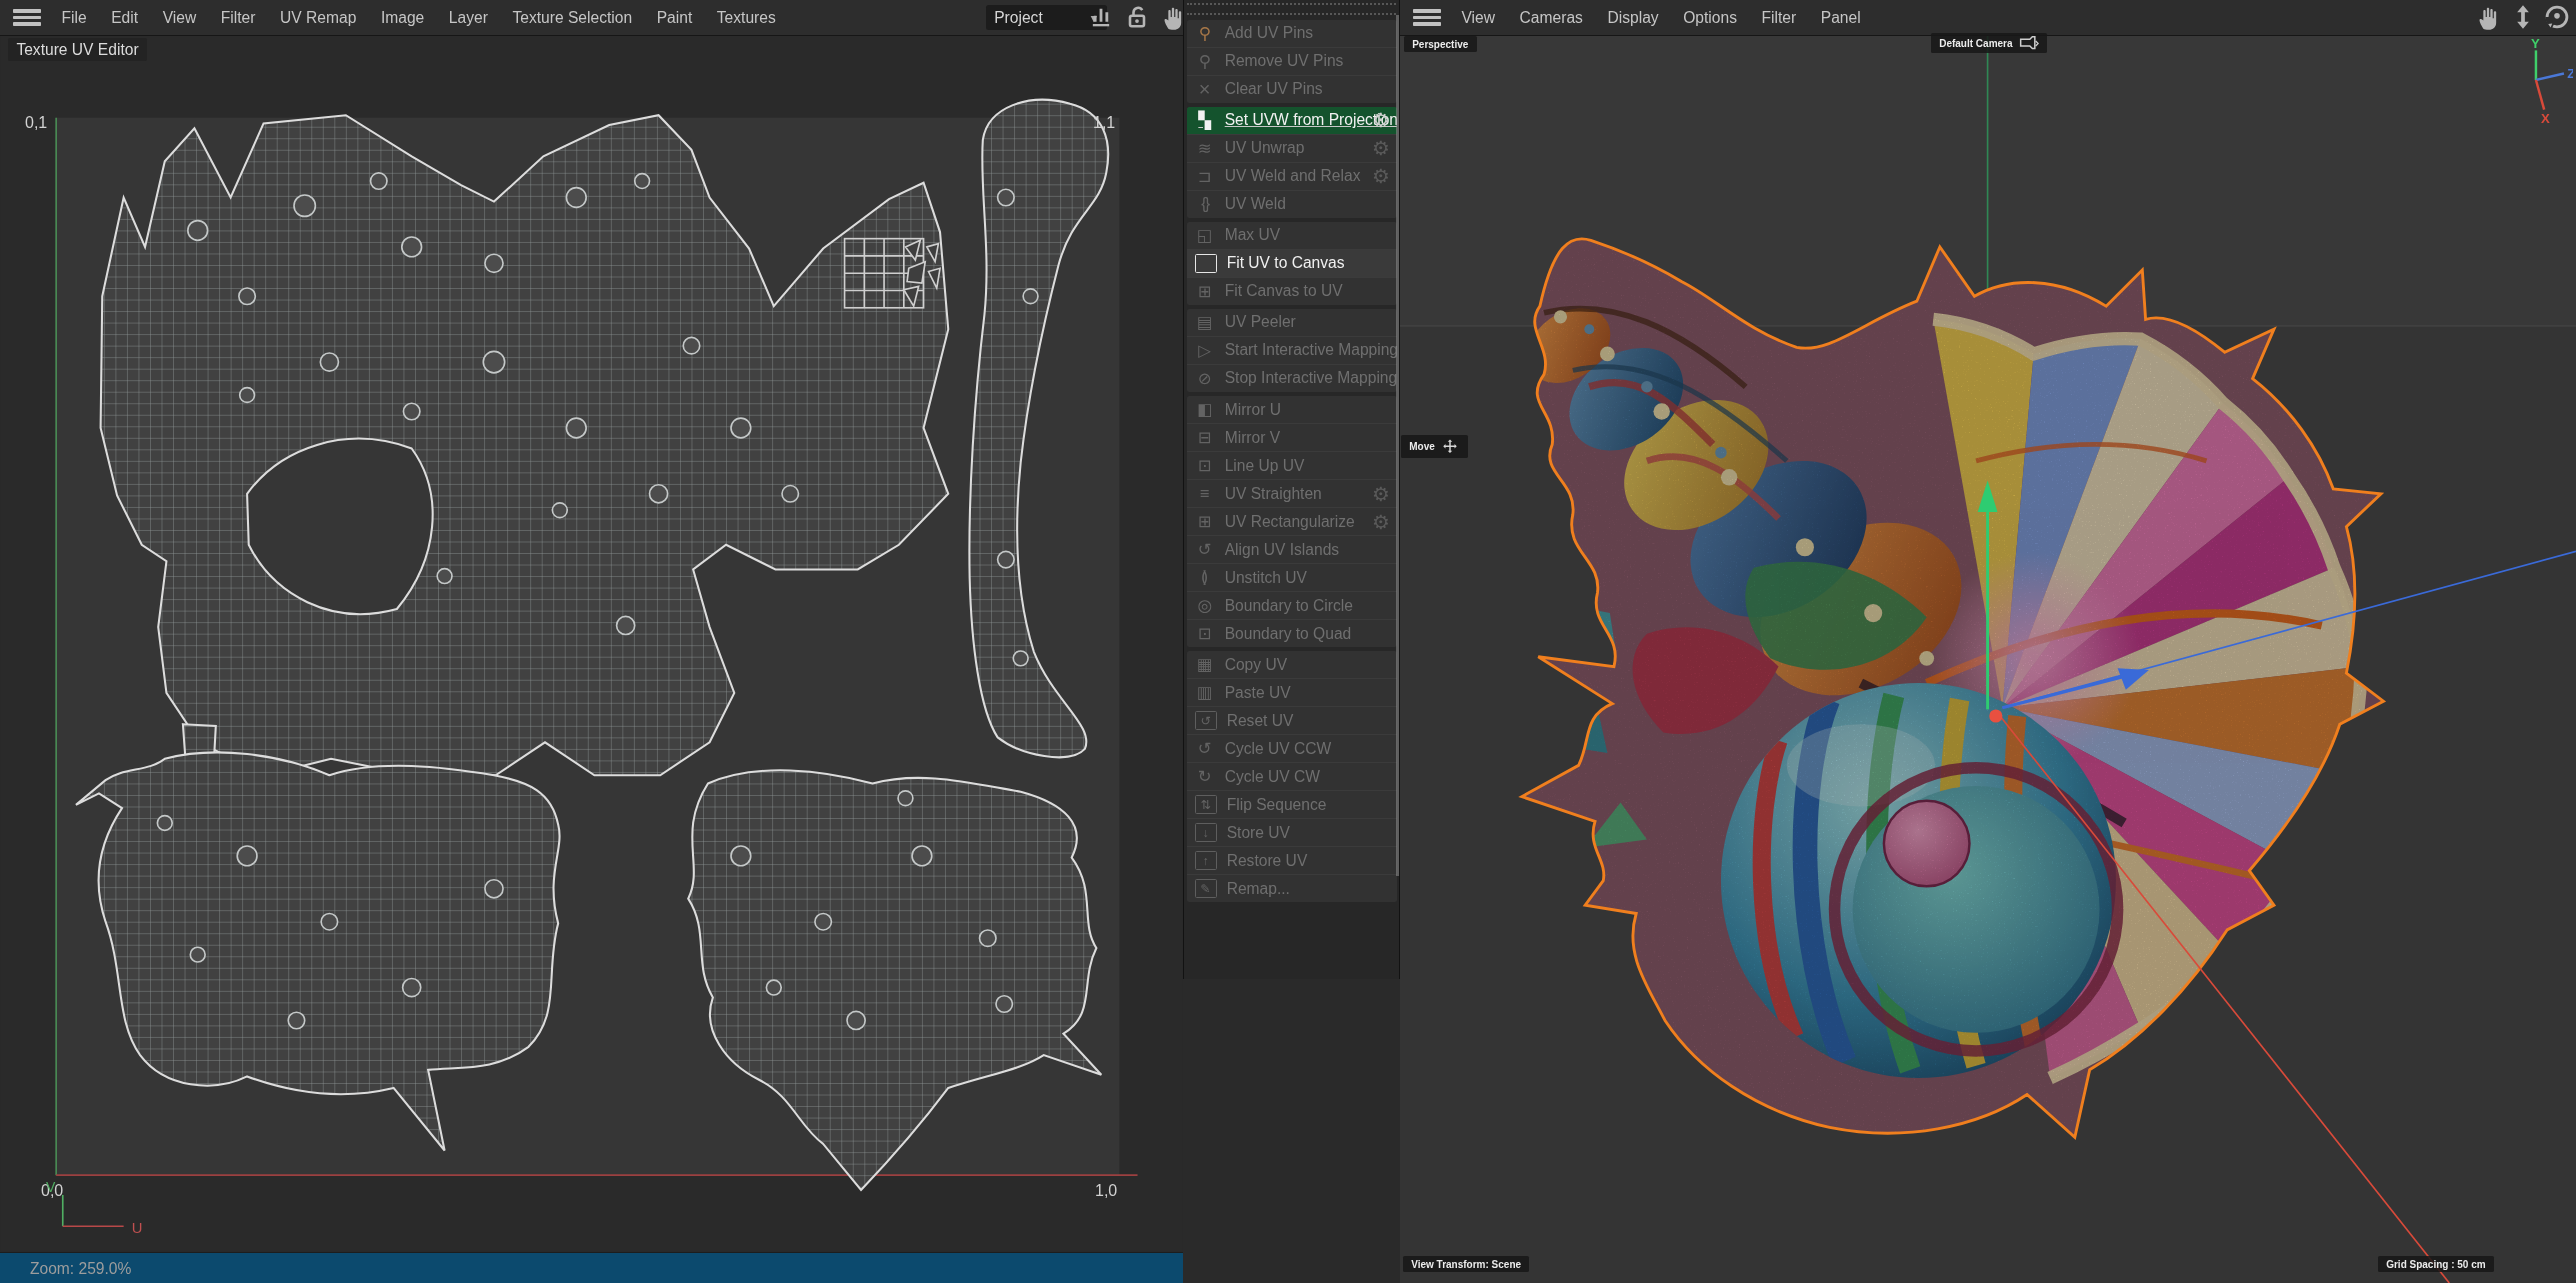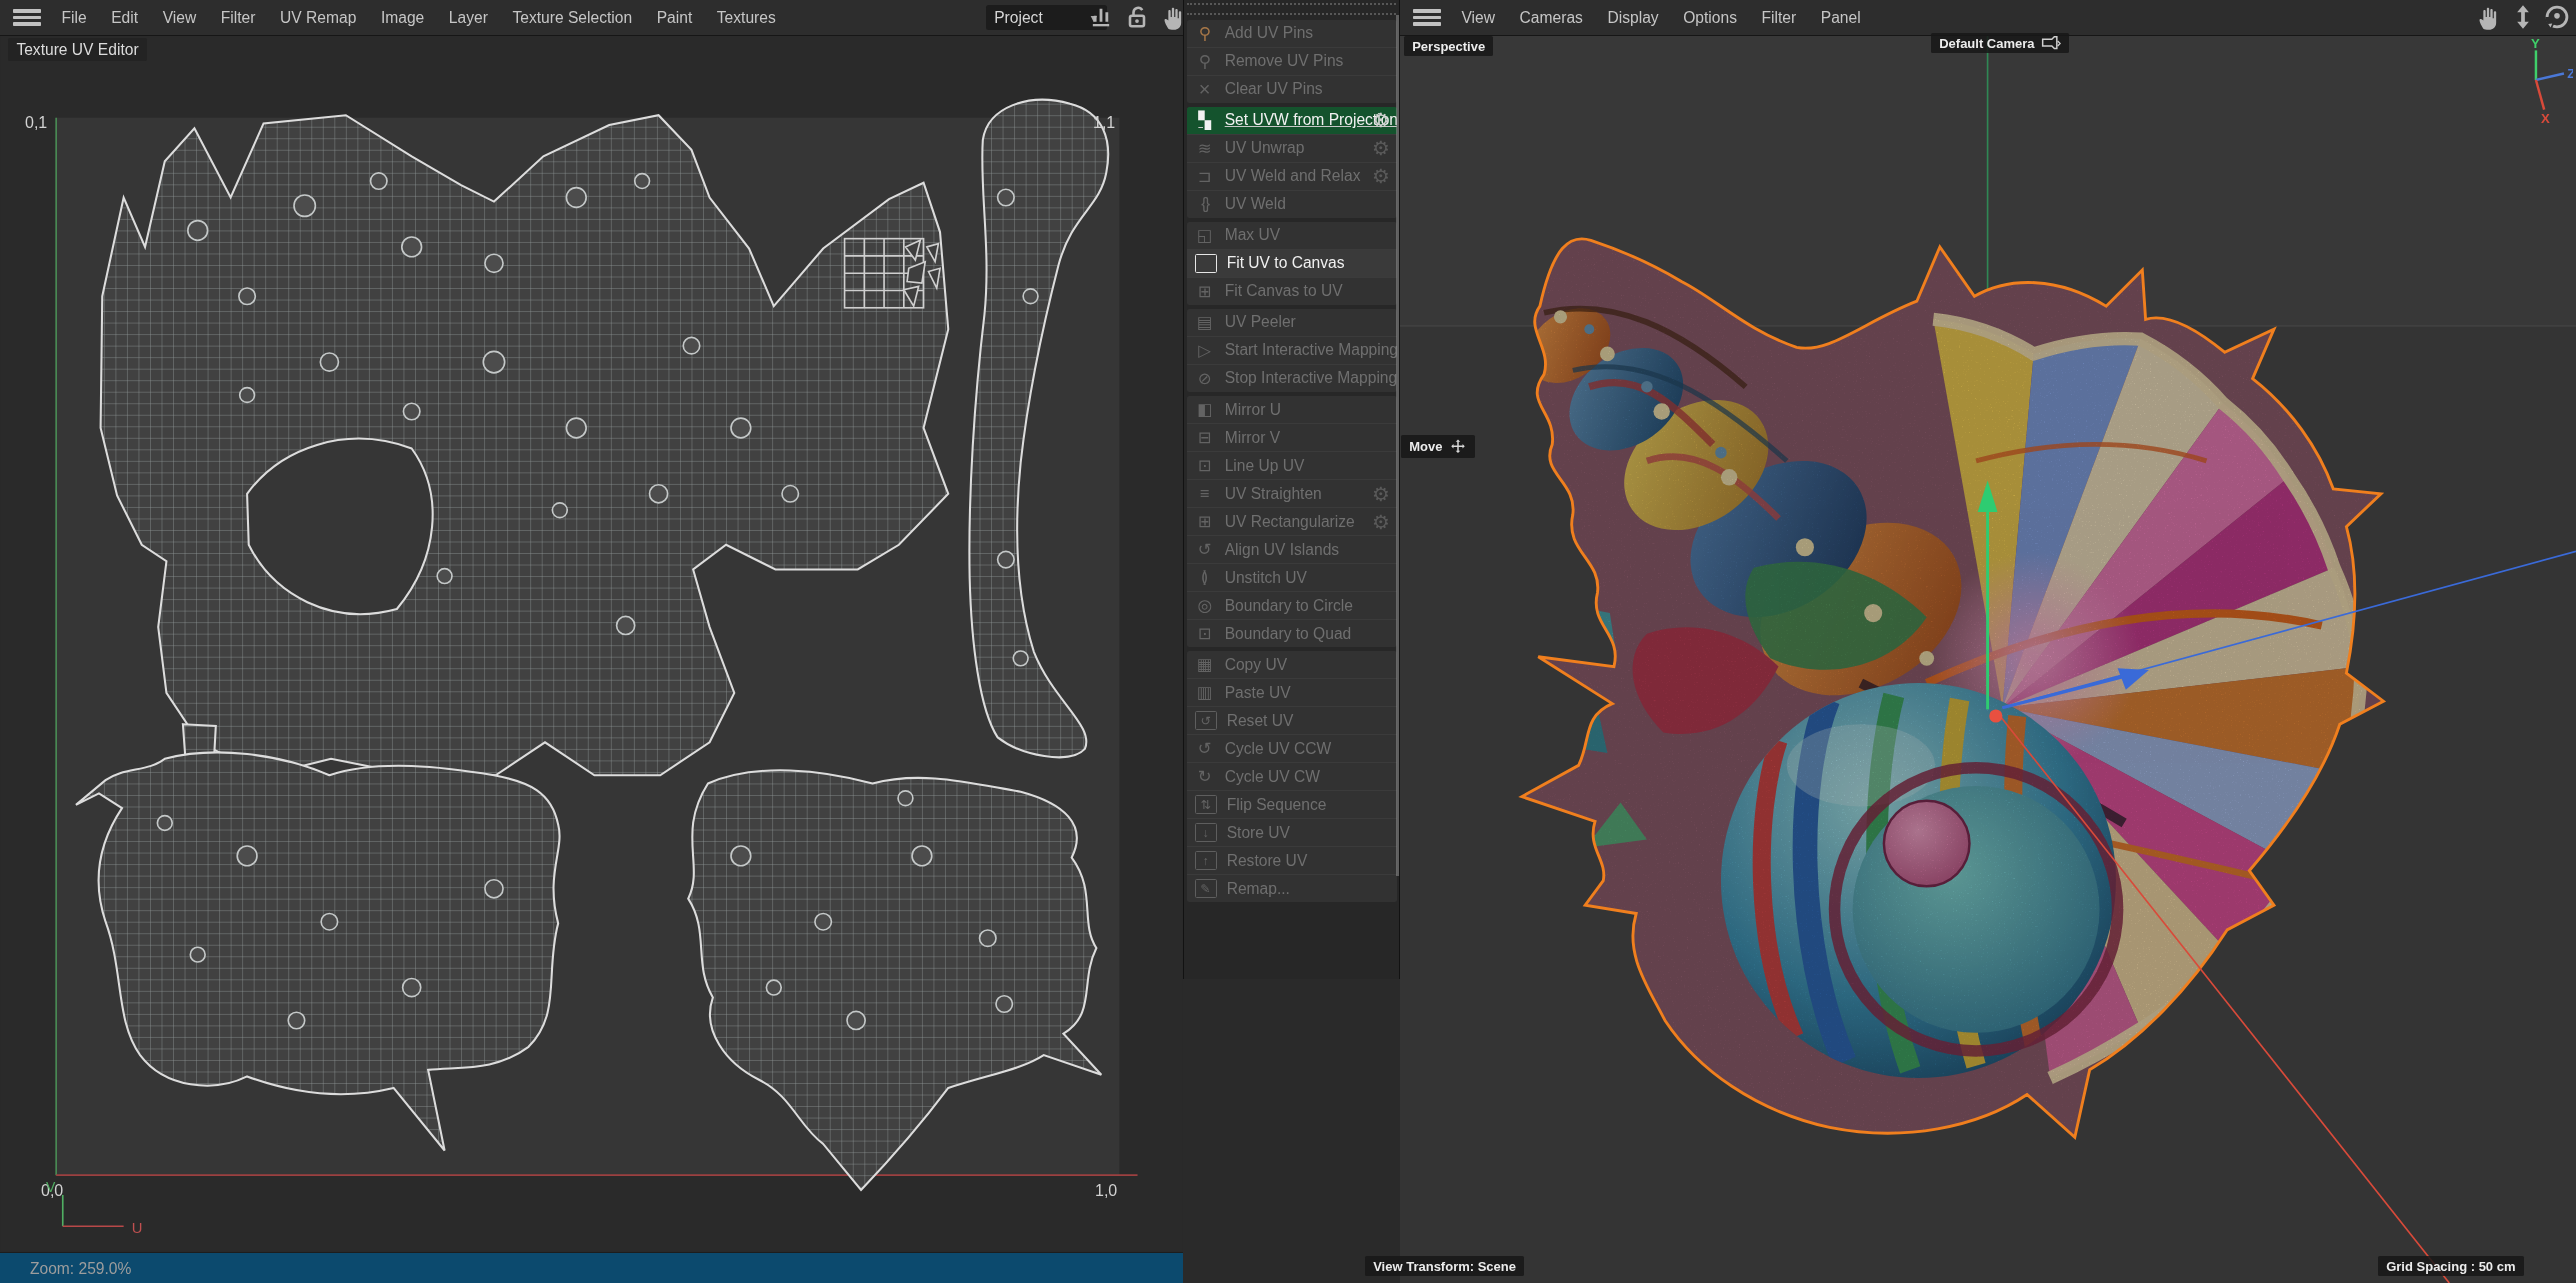--- a/index.html
+++ b/index.html
@@ -58,21 +58,21 @@
   .ic-max::before{content:"◱";} .ic-fit-canvas::before{content:"";} .ic-fit-uv::before{content:"⊞";}
   .ic-mirror-u::before{content:"◧";} .ic-mirror-v::before{content:"⊟";} .ic-line-up::before{content:"⊡";}
   .ic-straighten::before{content:"≡";} .ic-rect::before{content:"⊞";} .ic-align::before{content:"↺";}
   .ic-unstitch::before{content:"≬";} .ic-circle::before{content:"◎";} .ic-quad::before{content:"⊡";}
   .ic-copy::before{content:"▦";} .ic-paste::before{content:"▥";} .ic-reset::before{content:"↺";}
   .ic-ccw::before{content:"↺";} .ic-cw::before{content:"↻";} .ic-flip::before{content:"⇅";}
   .ic-store::before{content:"↓";} .ic-restore::before{content:"↑";} .ic-remap::before{content:"✎";}
   .gear::before{content:"⚙";}
 
   
-  .pill{position:absolute;background:rgba(24,24,24,.85);color:#ececec;font-size:13px;font-weight:bold;
+  .pill{position:absolute;background:rgba(24,24,24,.85);color:#ececec;font-size:10px;font-weight:bold;
         padding:2.5px 8.2px;border-radius:1.6px;display:flex;align-items:center;gap:6.6px;}
   .thin{font-weight:normal;}
 </style>
 </head>
 <body>
 
 <div class="app">
 
   <svg class="abs" style="left:0;top:0;" width="1183" height="1283" viewBox="0 0 1437 1559">
     <defs>
@@ -529,21 +529,21 @@
       <path d="M2 4h11l3-3h3v14h-3l-3-3H2z" fill="none" stroke="#cfcfcf" stroke-width="1.8"></path>
       <path d="M20 6l3 3-3 3" fill="none" stroke="#cfcfcf" stroke-width="1.6"></path>
     </svg>
   </div>
   <div class="pill" style="left:1401px;top:435px;">
     <span>Move</span>
     <svg width="18" height="18" viewBox="0 0 24 24">
       <path d="M12 2l3 3h-2v5h5V8l3 3-3 3v-2h-5v5h2l-3 3-3-3h2v-5H6v2l-3-3 3-3v2h5V5H9z" fill="#d8d8d8"></path>
     </svg>
   </div>
-  <div class="pill thin" style="left:1365px;top:1256px;font-weight:bold;">
+  <div class="pill thin" style="left:1403px;top:1256px;font-weight:bold;">
     <span>View Transform: Scene</span>
   </div>
   <div class="pill" style="left:2378px;top:1256px;">
     <span>Grid Spacing : 50 cm</span>
   </div>
 
   <svg class="abs" style="left:2503px;top:37px;" width="70" height="91" viewBox="0 0 85 110">
     <line x1="40" y1="52" x2="40" y2="16" stroke="#3fd06a" stroke-width="3"></line>
     <line x1="40" y1="52" x2="74" y2="44" stroke="#4a78d8" stroke-width="3"></line>
     <line x1="40" y1="52" x2="50" y2="88" stroke="#d84a3a" stroke-width="3"></line>

